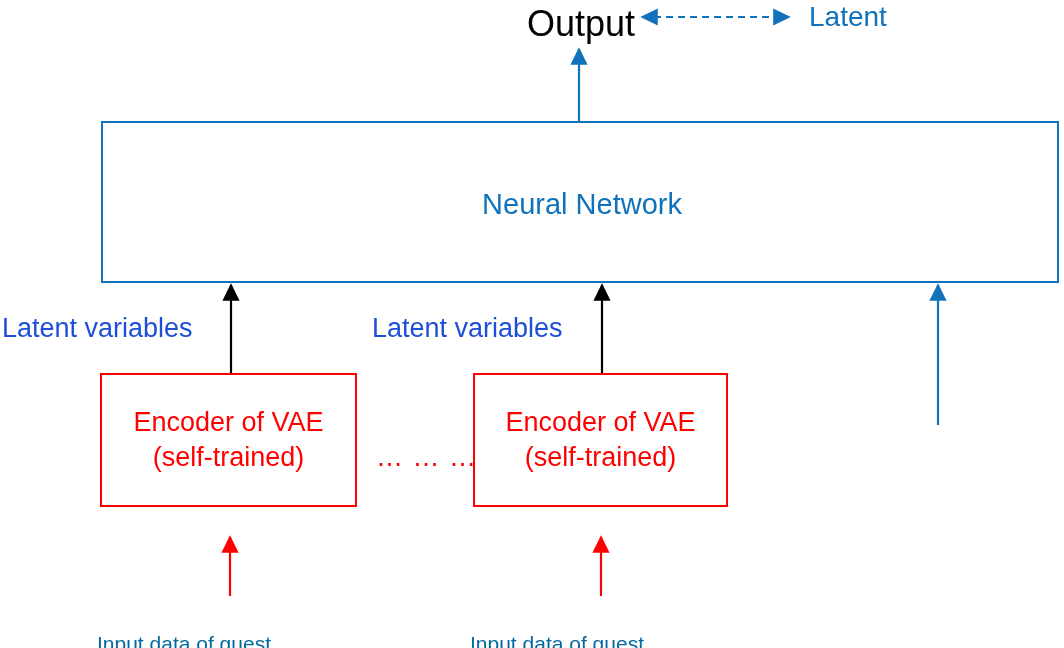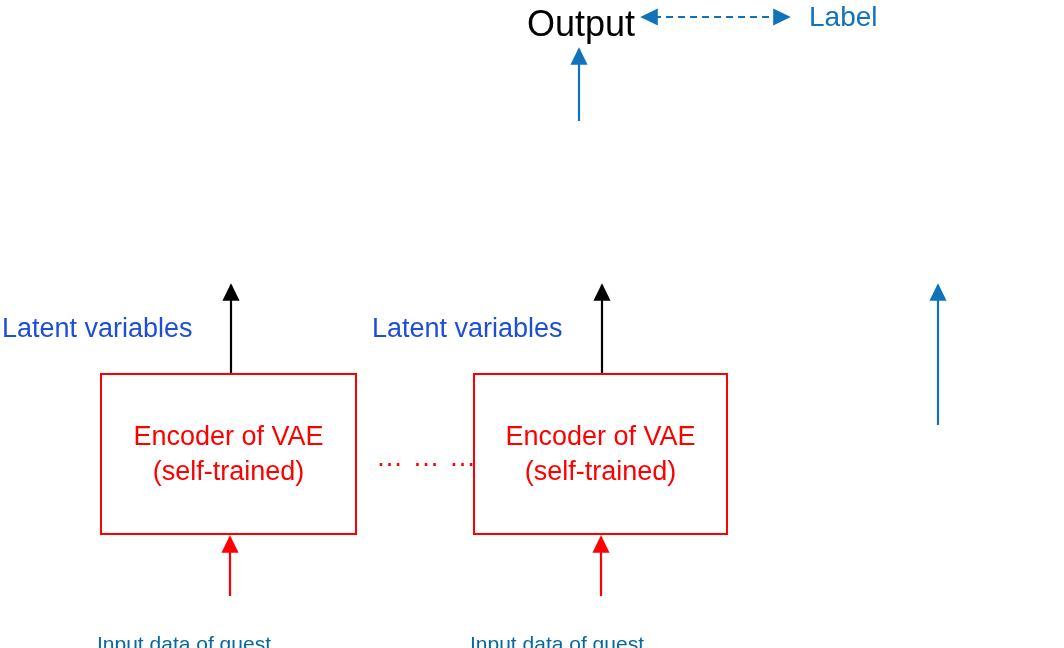--- a/index.html
+++ b/index.html
@@ -71,21 +71,21 @@
     font-size: 27px;
     color: #1d4ed8;
     top: 313px;
   }
   #latent-left  { left: 2px; }
   #latent-right { left: 372px; }
   
   .encoder-box {
     position: absolute;
     top: 373px;
-    height: 162px;
+    height: 134px;
     border: 2.5px solid #FF0000;
     box-sizing: border-box;
     background: #ffffff;
     display: flex;
     flex-direction: column;
     align-items: center;
     justify-content: center;
     color: #FF0000;
     font-size: 27px;
     line-height: 1.28;
@@ -146,22 +146,25 @@
 
     <line x1="938" y1="425" x2="938" y2="285" stroke="#1072BA" stroke-width="2.2" marker-end="url(#ah-blue)"></line>
 
     <line x1="230" y1="596" x2="230" y2="537" stroke="#FF0000" stroke-width="2.2" marker-end="url(#ah-red)"></line>
 
     <line x1="601" y1="596" x2="601" y2="537" stroke="#FF0000" stroke-width="2.2" marker-end="url(#ah-red)"></line>
   </svg>
 
   <div class="txt" id="output-label">Output</div>
 
-  <div class="txt" id="label-label">Label</div>
+  <div class="txt" id="label-label">Latent</div>
 
+  <div id="nn-box">
+    <div id="nn-title">Neural Network</div>
+  </div>
 
   <div class="txt latent" id="latent-left">Latent variables</div>
 
   <div class="txt latent" id="latent-right">Latent variables</div>
 
   <div class="encoder-box" id="encoder-left">
     <div>Encoder of VAE</div>
     <div>(self-trained)</div>
   </div>
 

